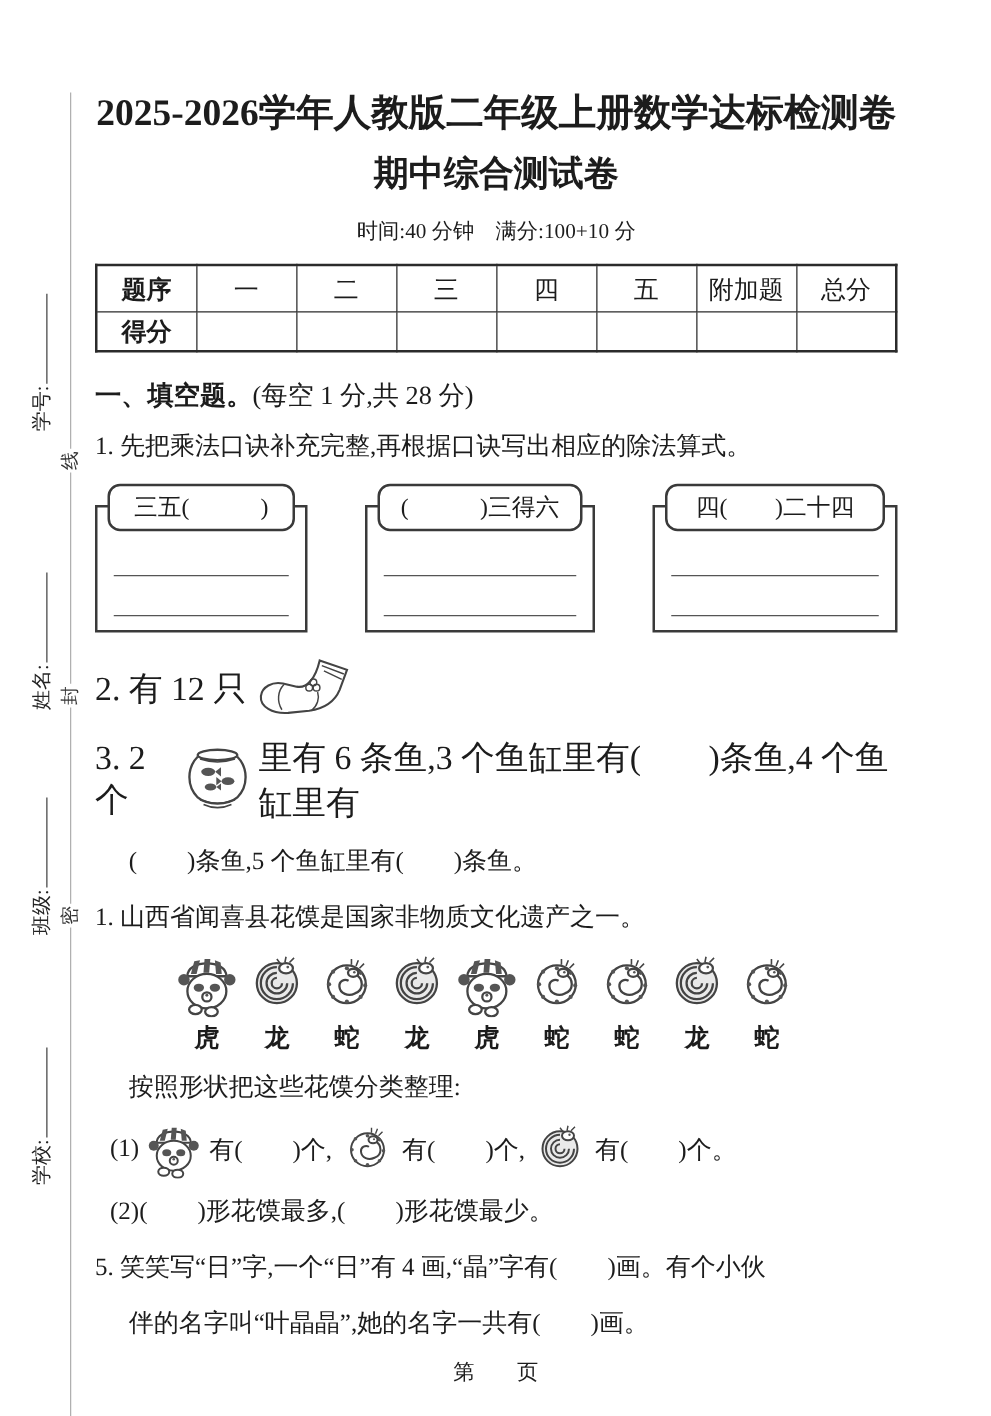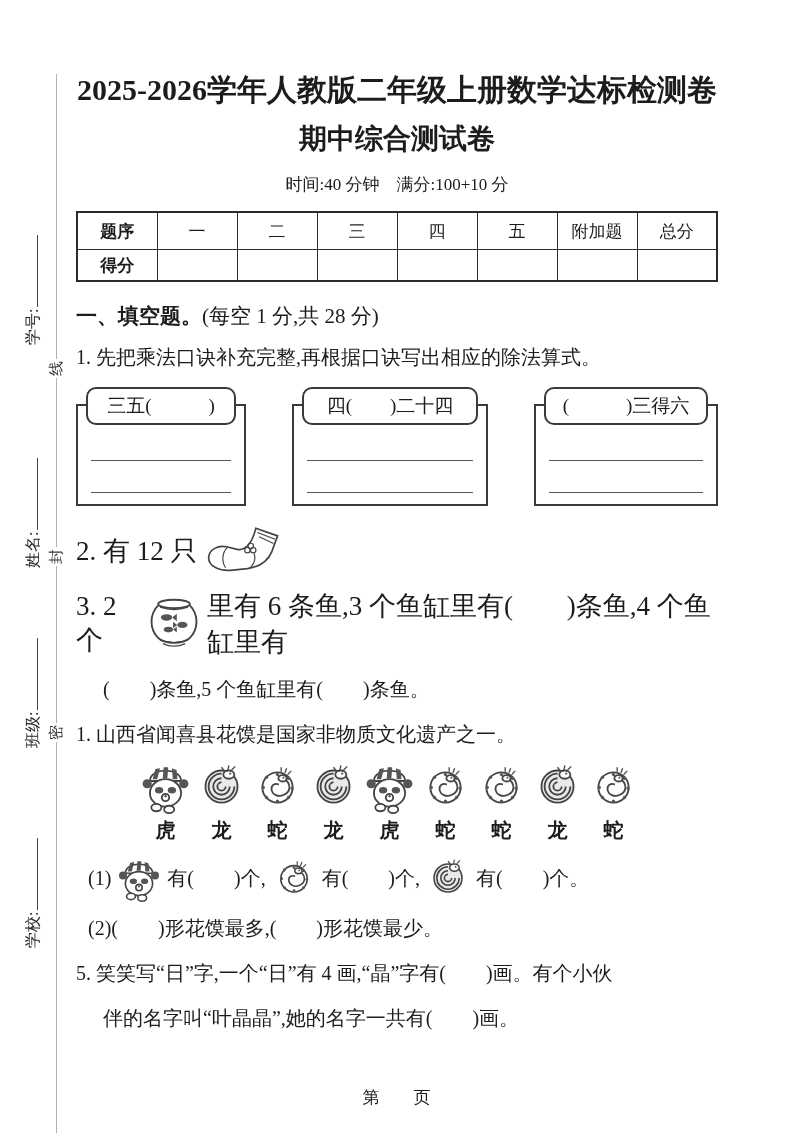--- a/index.html
+++ b/index.html
@@ -18,21 +18,21 @@
     position:absolute;left:47px;transform:rotate(-90deg);transform-origin:0 0;
     font-size:15px;color:#333;background:#fff;padding:0 2px;
   }
   
   .content{position:absolute;left:76px;top:0;width:642px;}
   .title1{font-size:30px;font-weight:bold;text-align:center;margin-top:70px;}
   .title2{font-size:28px;font-weight:bold;text-align:center;margin-top:9px;}
   .meta{font-size:17px;text-align:center;margin-top:15px;}
   
   table.score{width:100%;border-collapse:collapse;margin-top:15px;border:2px solid #2b2b2b;table-layout:fixed;}
-  table.score td{border:1.5px solid #2b2b2b;text-align:center;font-size:17px;padding:0;}
+  table.score td{border:1.5px solid #2b2b2b;text-align:center;font-size:20px;padding:0;}
   table.score tr.r1 td{height:36px;}
   table.score tr.r2 td{height:30px;}
   td.lbl{font-weight:bold;}
   
   .sec-head{margin-top:20px;font-size:21px;}
   .sec-head .b{font-weight:bold;}
   .qtext{font-size:20px;margin-top:13px;line-height:1.45;}
   .inline-row{display:flex;align-items:center;font-size:27px;}
   .cont{padding-left:27px;}
   
@@ -185,30 +185,30 @@
   </div>
 
   <div class="qtext">1. 先把乘法口诀补充完整,再根据口诀写出相应的除法算式。</div>
 
   <div class="cards-row">
     <div class="card c1">
       <div class="card-tab">三五(　　　)</div>
       <div class="card-line ln1"></div>
       <div class="card-line ln2"></div>
     </div>
+    <div class="card c2">
+      <div class="card-tab">(　　　)三得六</div>
+      <div class="card-line ln1"></div>
+      <div class="card-line ln2"></div>
+    </div>
     <div class="card c3">
       <div class="card-tab">四(　　)二十四</div>
       <div class="card-line ln1"></div>
       <div class="card-line ln2"></div>
     </div>
-    <div class="card c2">
-      <div class="card-tab">(　　　)三得六</div>
-      <div class="card-line ln1"></div>
-      <div class="card-line ln2"></div>
-    </div>
   </div>
 
   <div class="inline-row" style="margin-top:18px">
     <span>2. 有 12 只</span>
     <svg class="icon-inline" width="84" height="54" style="margin:0 4px">
         <use href="#sym-sock"></use>
       </svg>
   </div>
 
   <div class="inline-row" style="margin-top:10px">
@@ -272,20 +272,21 @@
       <span class="zlab">龙</span>
     </div>
     <div class="bun">
       <svg width="55" height="55">
           <use href="#sym-snake"></use>
         </svg>
       <span class="zlab">蛇</span>
     </div>
   </div>
 
+  <div class="qtext cont" style="margin-top:12px">按照形状把这些花馍分类整理:</div>
 
   <div class="inline-row sub" style="margin-top:10px;padding-left:12px">
     <span>(1)</span>
     <svg class="icon-inline" width="48" height="48" style="margin:0 4px">
         <use href="#sym-tiger"></use>
       </svg>
     <span>有(　　)个,</span>
     <svg class="icon-inline" width="48" height="48" style="margin:0 4px">
         <use href="#sym-snake"></use>
       </svg>

